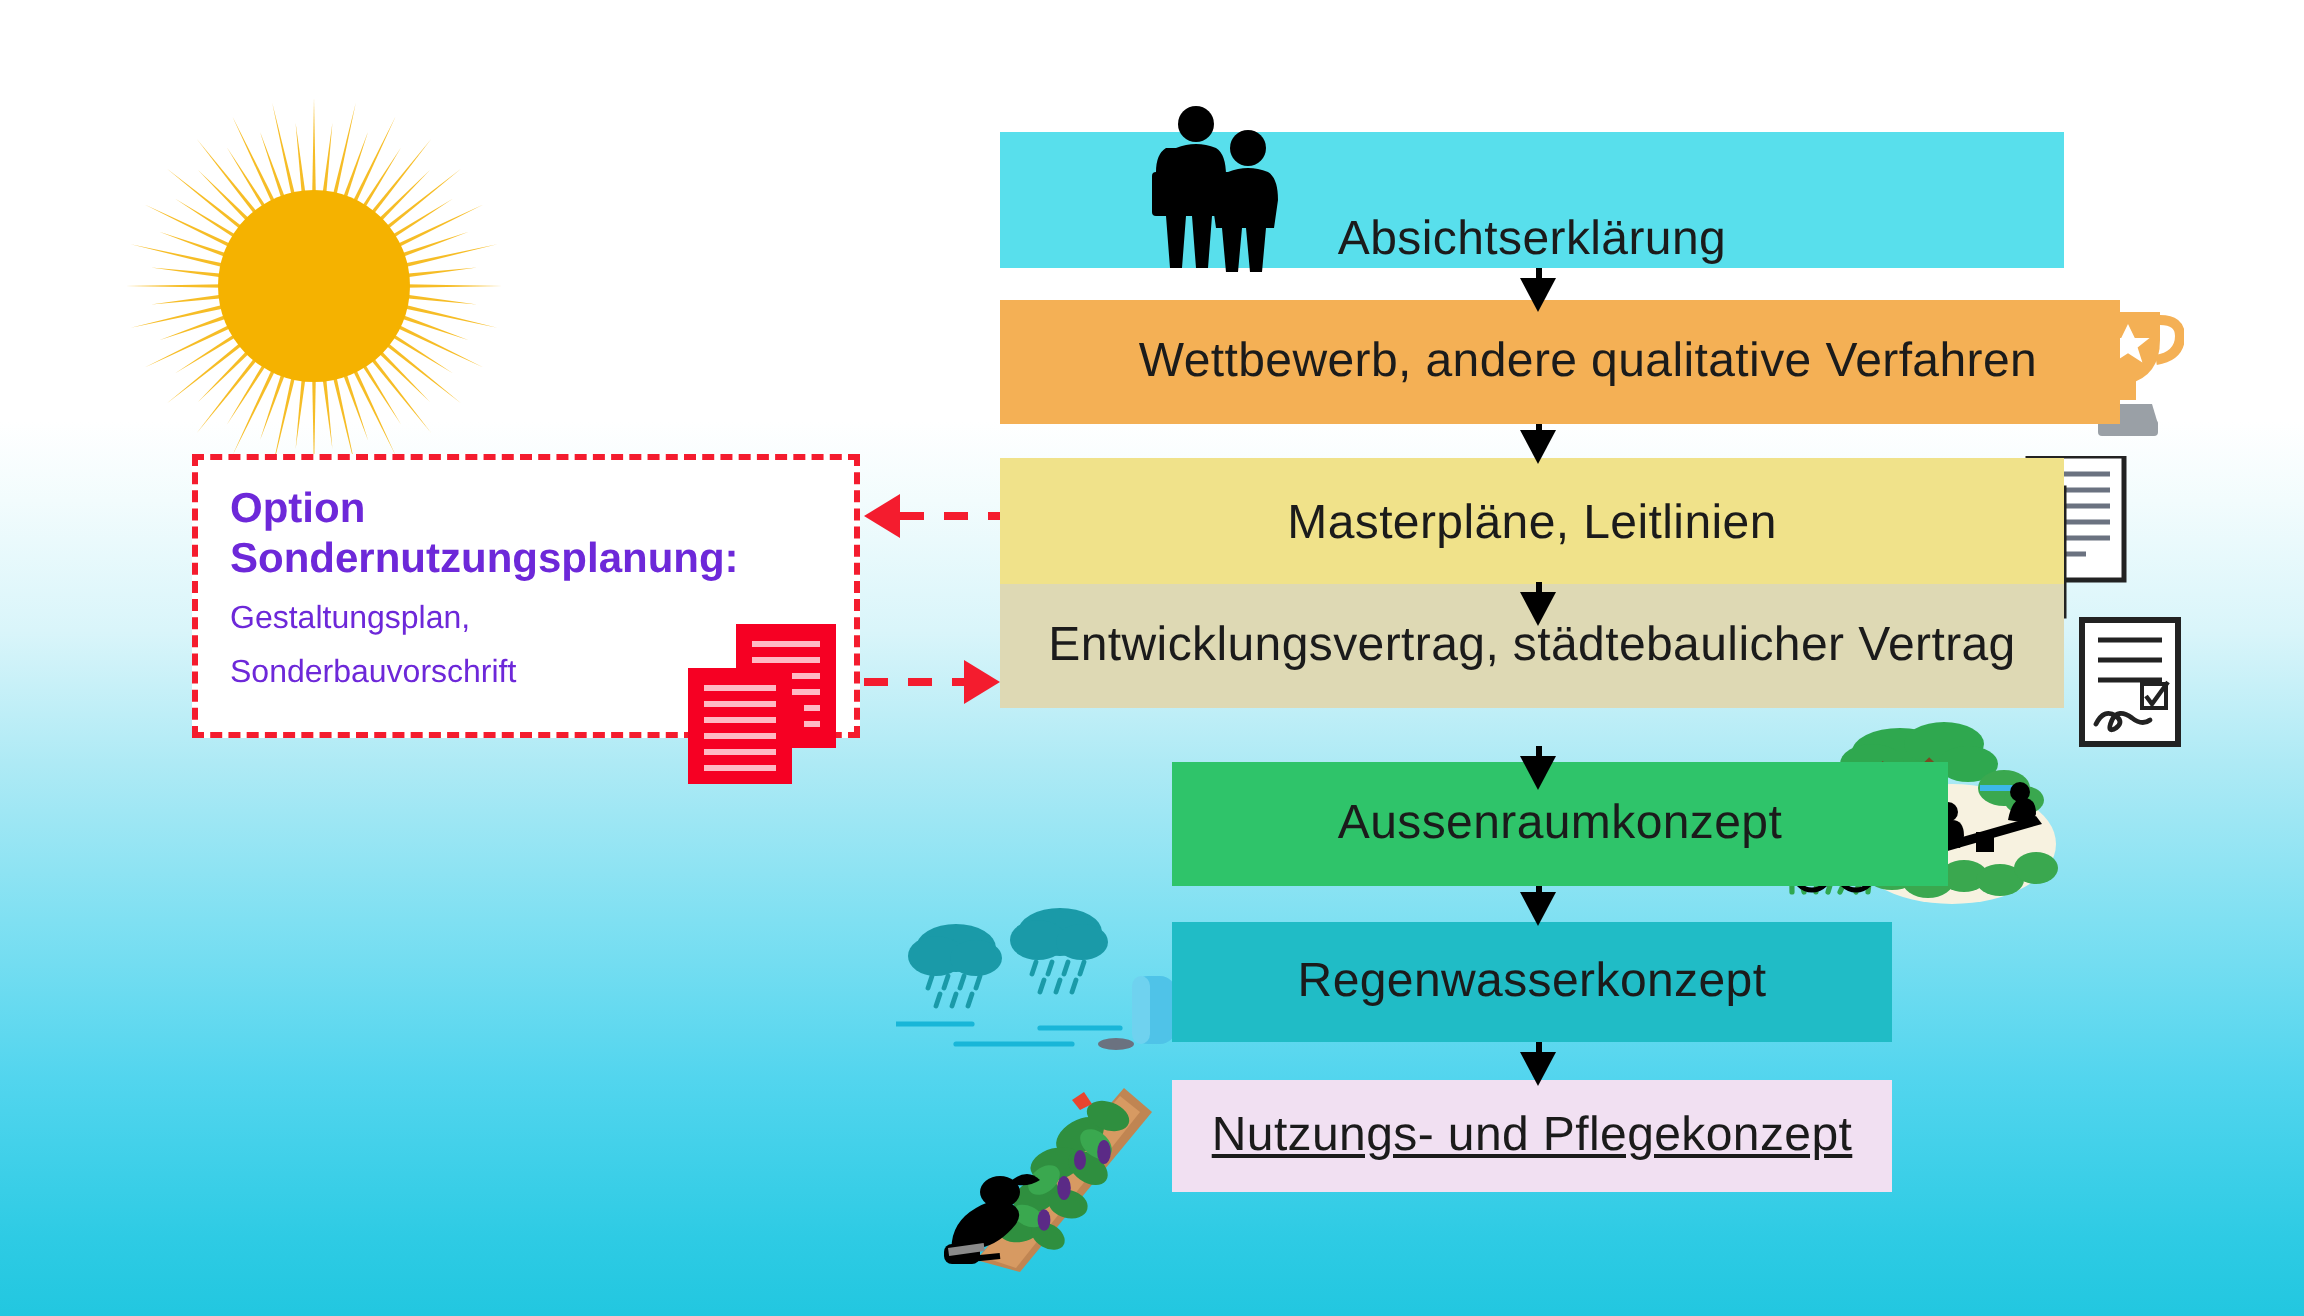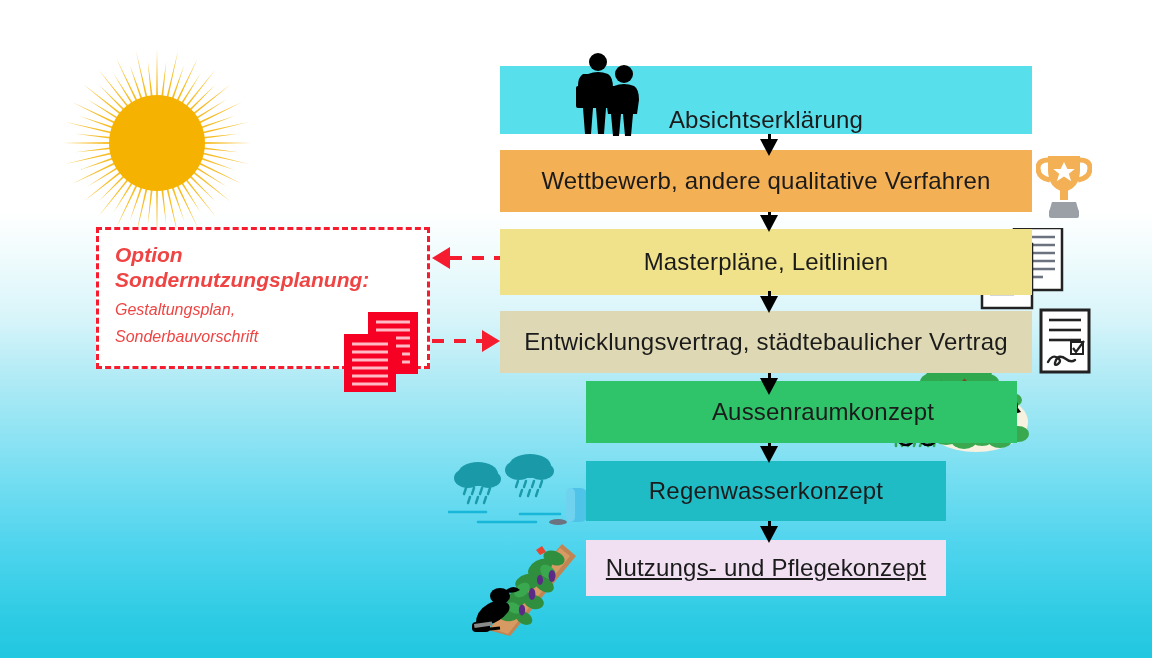--- a/index.html
+++ b/index.html
@@ -84,22 +84,21 @@
     top: 227px;
     width: 334px;
     height: 142px;
     background: #ffffff;
     border: 3px dashed #f41c2e;
     box-sizing: border-box;
     z-index: 20;
   }
   #option-box .opt-inner {
     padding: 12px 14px 0 16px;
-    color: #ef4444;
-    font-style: italic;
+    color: #6d28d9;
   }
   .opt-title {
     font-weight: bold;
     font-size: 21px;
     line-height: 25px;
     white-space: pre-line;
   }
   .opt-body {
     font-size: 16px;
     line-height: 27px;
@@ -403,21 +402,21 @@
         <path d="M44 34 q10 -4 20 0 q5 3 5 14 l-2 14 h-4 l-2 22 h-6 l-2 -22 h-2 l-2 22 h-6 l-2 -22 h-3 l-2 -14 q0 -11 5 -14 z"></path>
       </g>
     </svg>
   </div>
 
   <div class="arrow" style="left:759px; top:134px; width:20px; height:22px;">
     <div class="stem" style="height:6px;"></div>
     <div class="head"></div>
   </div>
 
-  <div class="bar" style="left:500px; top:150px; width:532px; height:62px; background:#f4b055;">
+  <div class="bar" style="left:500px; top:150px; width:532px; height:62px; background:#f4b055;padding-left:28px;">
     <span>Wettbewerb, andere qualitative Verfahren</span>
   </div>
   <div id="trophy-icon" class="deco">
     <svg viewBox="0 0 56 70" width="56" height="70" aria-hidden="true">
       <path d="M12 6 h32 v14 q0 18 -16 22 q-16 -4 -16 -22 z" fill="#f4b055"></path>
       <path d="M12 10 q-10 0 -10 8 q0 10 12 12" fill="none" stroke="#f4b055" stroke-width="5"></path>
       <path d="M44 10 q10 0 10 8 q0 10 -12 12" fill="none" stroke="#f4b055" stroke-width="5"></path>
       <rect x="24" y="40" width="8" height="10" fill="#f4b055"></rect>
       <path d="M16 52 h24 l3 10 h-30 z" fill="#9aa0a6"></path>
       <rect x="13" y="60" width="30" height="8" rx="2" fill="#9aa0a6"></rect>
@@ -454,21 +453,21 @@
         <line x1="10" y1="66" x2="34" y2="66"></line>
       </g>
     </svg>
   </div>
 
   <div class="arrow" style="left:759px; top:291px; width:20px; height:22px;">
     <div class="stem" style="height:6px;"></div>
     <div class="head"></div>
   </div>
 
-  <div class="bar" style="left:500px; top:311px; width:532px; height:62px; background:#ded9b4;">
+  <div class="bar" style="left:500px; top:292px; width:532px; height:62px; background:#ded9b4;">
     <span>Entwicklungsvertrag, städtebaulicher Vertrag</span>
   </div>
   <div id="contract-icon" class="deco">
     <svg viewBox="0 0 56 66" width="56" height="66" aria-hidden="true">
       <rect x="3" y="2" width="48" height="62" fill="#fff" stroke="#222" stroke-width="3"></rect>
       <g stroke="#222" stroke-width="2.6">
         <line x1="11" y1="12" x2="43" y2="12"></line>
         <line x1="11" y1="22" x2="43" y2="22"></line>
         <line x1="11" y1="32" x2="43" y2="32"></line>
       </g>
@@ -476,21 +475,21 @@
       <path d="M35 40 l3 4 l8 -11" fill="none" stroke="#222" stroke-width="2.2"></path>
       <path d="M10 54 q4 -8 10 -4 q4 3 0 6 q-5 3 -2 -4 q3 -6 10 -1 q5 4 9 1" fill="none" stroke="#222" stroke-width="2.4" stroke-linecap="round"></path>
     </svg>
   </div>
 
   <div class="arrow" style="left:759px; top:373px; width:20px; height:22px;">
     <div class="stem" style="height:6px;"></div>
     <div class="head"></div>
   </div>
 
-  <div class="bar" style="left:586px; top:381px; width:388px; height:62px; background:#2fc46a;padding-left:43px;">
+  <div class="bar" style="left:586px; top:381px; width:388px; height:62px; background:#2fc46a;">
     <span>Aussenraumkonzept</span>
   </div>
 
   <div class="arrow" style="left:759px; top:443px; width:20px; height:20px;">
     <div class="stem" style="height:4px;"></div>
     <div class="head"></div>
   </div>
 
   <div class="bar" style="left:586px; top:461px; width:360px; height:60px; background:#20bcc6;">
     <span>Regenwasserkonzept</span>

